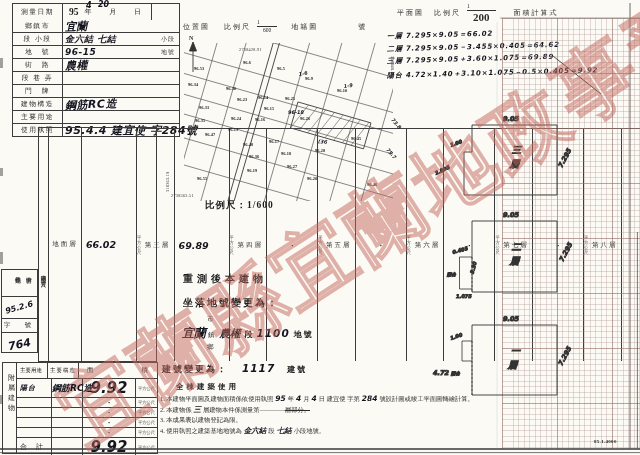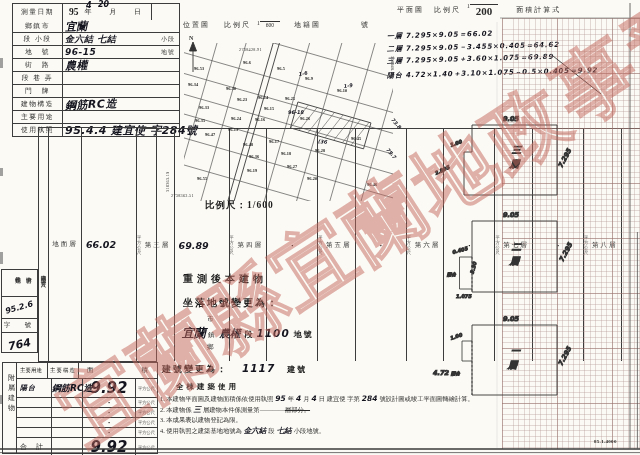--- a/index.html
+++ b/index.html
@@ -64,21 +64,21 @@
   .arow{flex:1;display:flex;border-top:.8px solid #3c3c3c;min-height:0}
   .arow:first-of-type{border-top:none}
   .au{width:31px;border-right:.8px solid #3c3c3c;font-size:7px;display:flex;align-items:center;padding-left:3px;flex:none;letter-spacing:1px}
   .as{width:30px;border-right:.8px solid #3c3c3c;font-size:9px;display:flex;align-items:center;flex:none;
       white-space:nowrap;overflow:visible;z-index:2}
   .aval{width:52px;border-right:.8px solid #3c3c3c;display:flex;align-items:center;justify-content:center;font-size:15px;flex:none}
   .aval.dotv{font-weight:bold;font-size:8px}
   .aunit{flex:1;font-size:4.3px;display:flex;align-items:center;justify-content:center;color:#444}
   
   .hdr{position:absolute;display:flex;align-items:center;font-size:7px;letter-spacing:2px;color:#2b2b2b;white-space:nowrap}
-  .frac{display:inline-flex;flex-direction:row;align-items:flex-start;font-size:5.5px;line-height:5.5px;letter-spacing:0;margin:0 6px}
+  .frac{display:inline-flex;flex-direction:column;align-items:flex-start;font-size:5.5px;line-height:5.5px;letter-spacing:0;margin:0 6px}
   .frac .den{border-top:.7px solid #333;padding:1px 6px 0 6px}
   .frac.big .den{font-size:11px;line-height:10px;font-weight:bold}
   
   .rm{position:absolute;font-weight:bold;color:#1d1d1d;white-space:nowrap}
   
   #notes-head{position:absolute;left:176px;top:382px;font-size:7.5px;font-weight:bold;letter-spacing:3px}
   #notes{position:absolute;left:160px;top:395px;width:474px;font-size:6.3px;color:#2b2b2b}
   .note-line{margin-bottom:2.5px;white-space:nowrap;line-height:8px}
   .nhw{font-size:7.5px;padding:0 2px}
   .strike{text-decoration:line-through}

